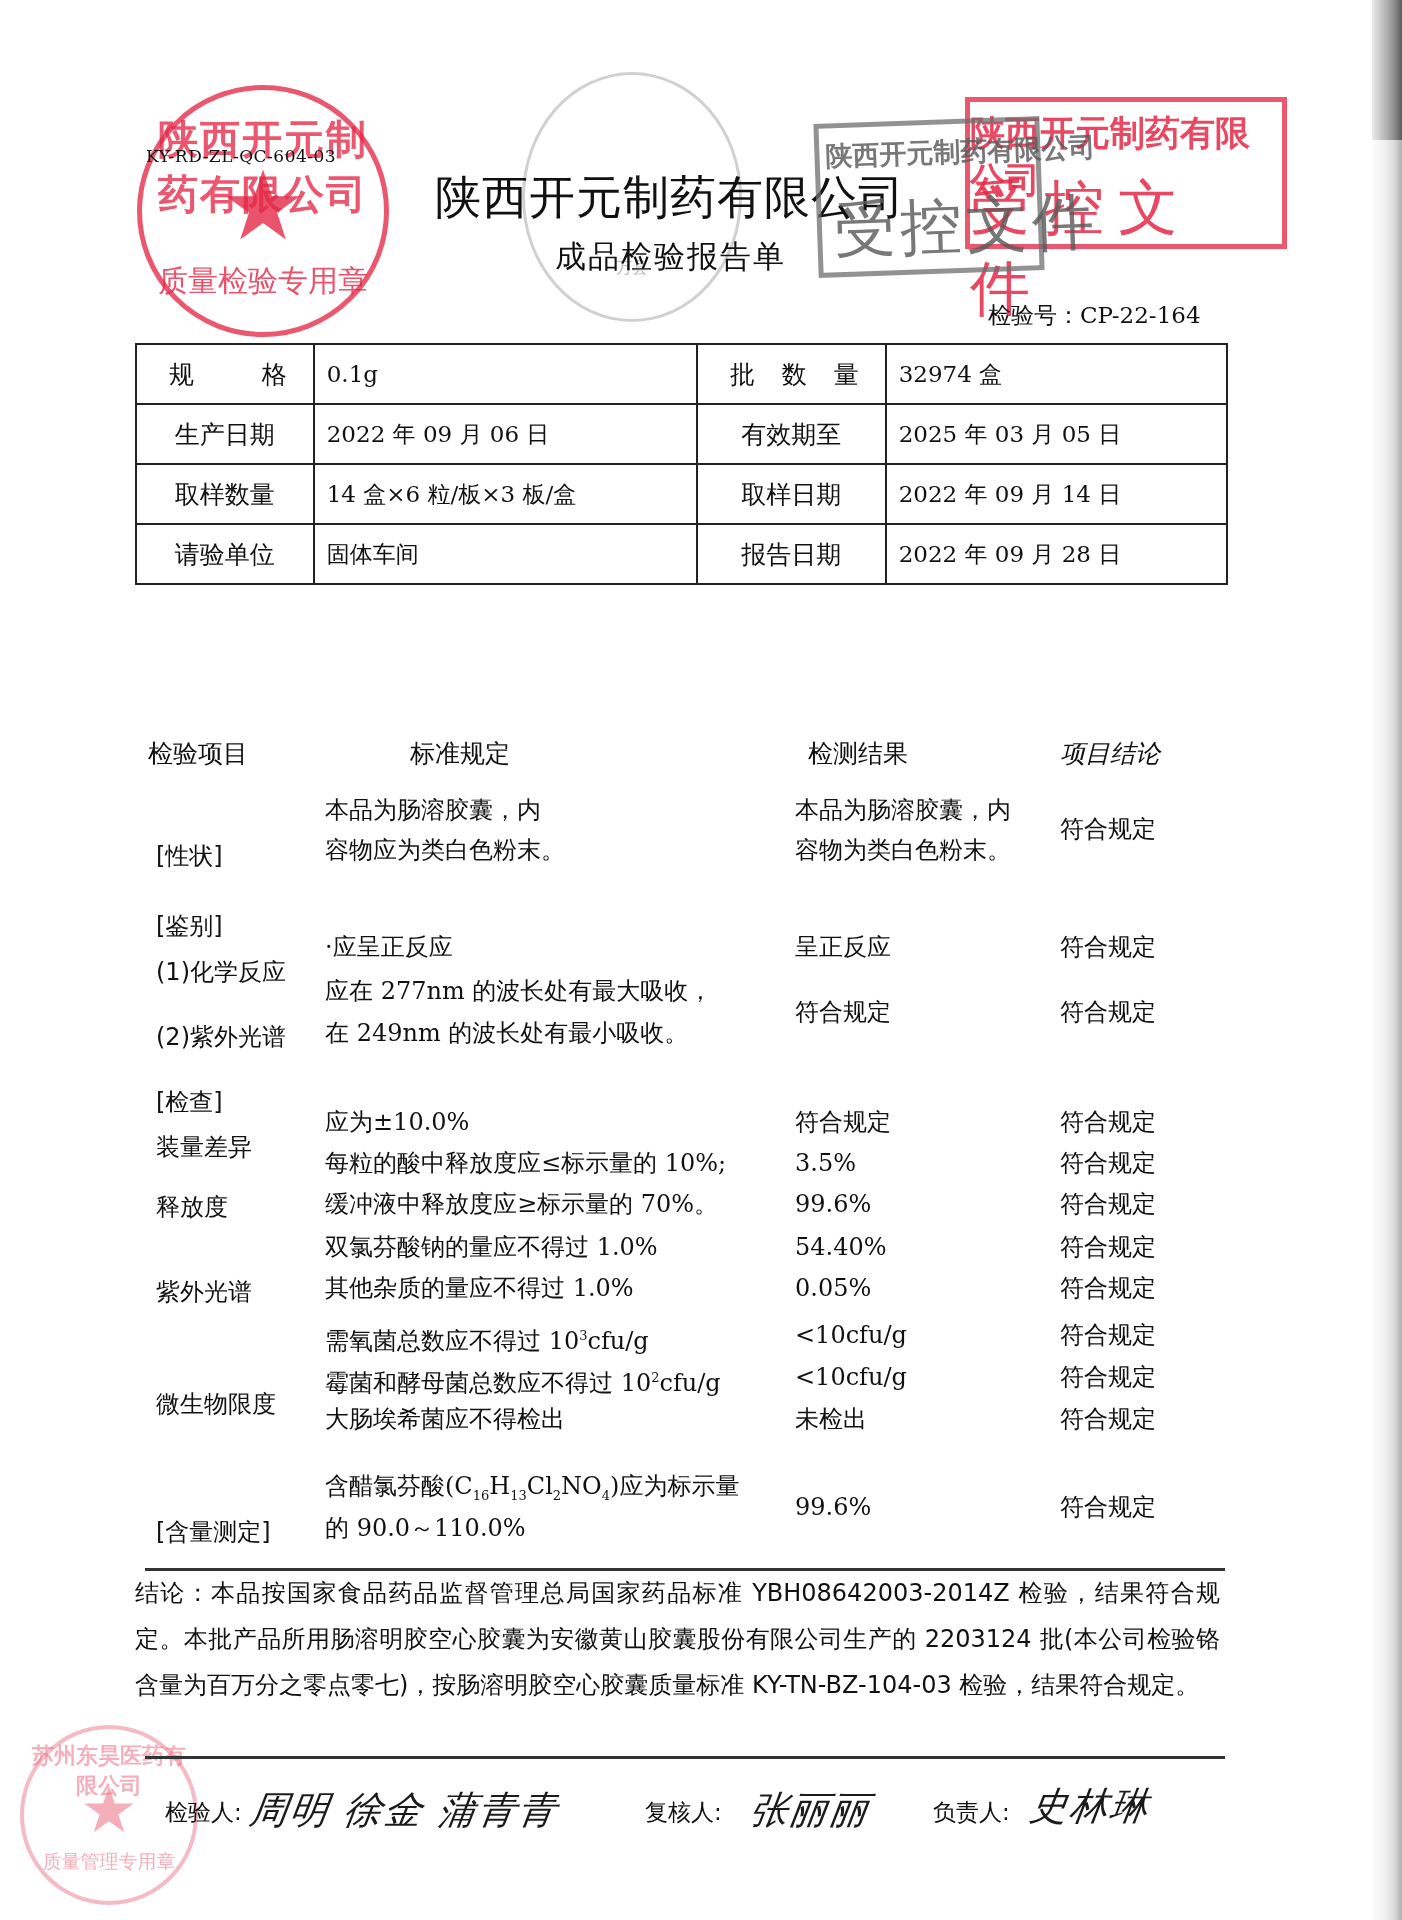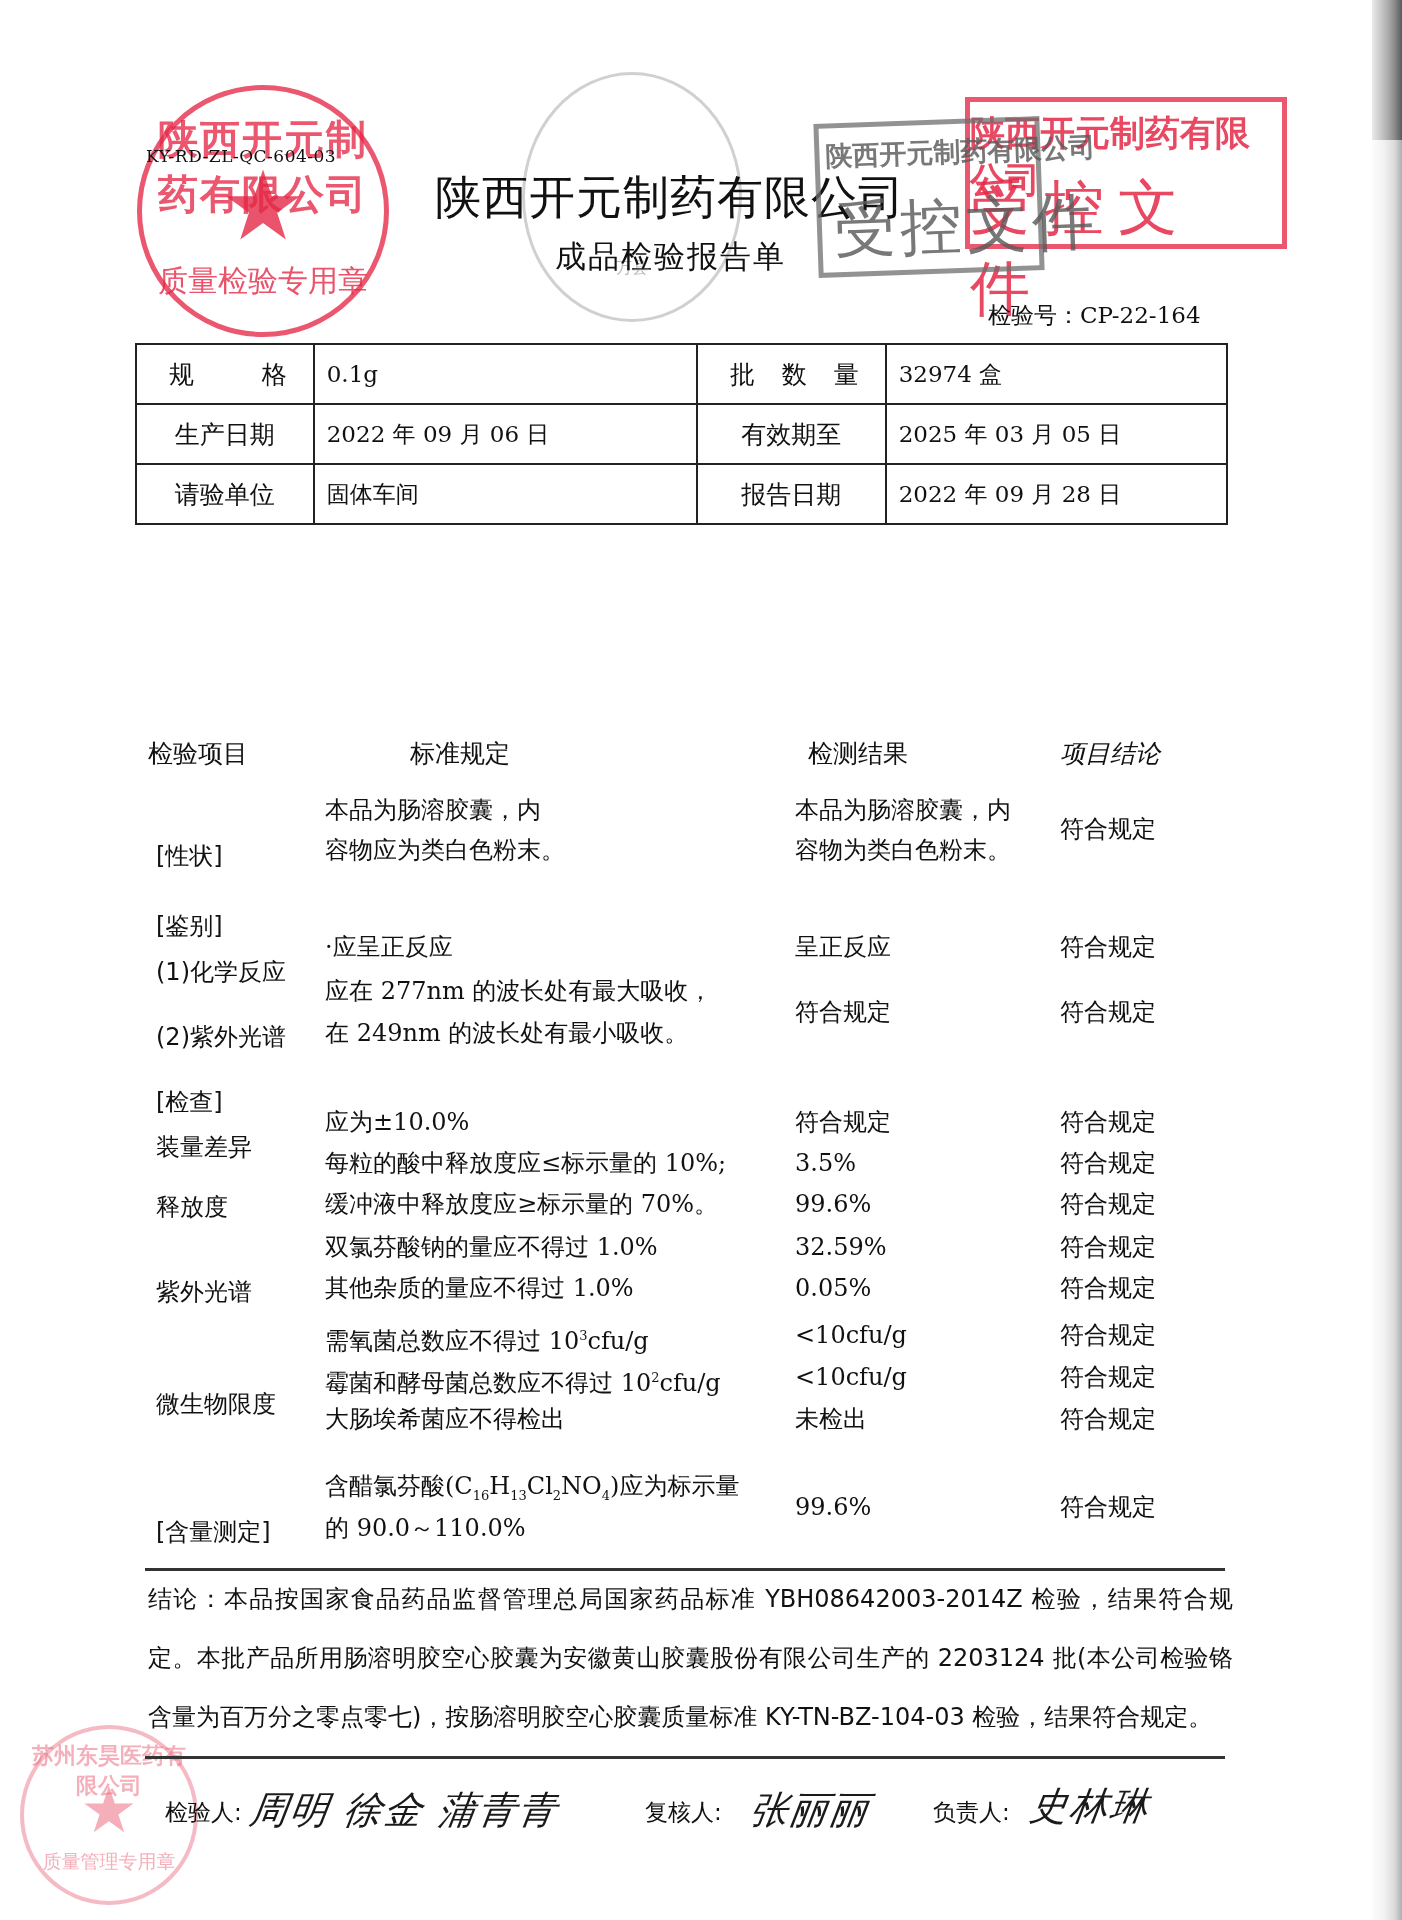--- a/index.html
+++ b/index.html
@@ -104,22 +104,22 @@
   .item { font-family: "DejaVu Sans", sans-serif; }
   .col-item { left: 8px; margin-top: 25px; }
   .col-std { left: 177px; }
   .col-res { left: 647px; }
   .col-con { left: 912px; font-family: "DejaVu Sans", sans-serif; }
   sup, sub { font-size: 13px; }
 
   .divider { position: absolute; left: 145px; width: 1080px; height: 0; border-top: 3px solid #333; z-index: 3; }
 
   .conclusion {
-    position: absolute; left: 148px; top: 1570px; width: 1085px;
-    font-size: 24px; line-height: 59px; z-index: 3; font-family: "DejaVu Sans", sans-serif;
+    position: absolute; left: 135px; top: 1570px; width: 1085px;
+    font-size: 24px; line-height: 46px; z-index: 3; font-family: "DejaVu Sans", sans-serif;
     text-align: justify;
   }
 
   .signatures { position: absolute; top: 1785px; left: 165px; z-index: 3; font-size: 23px; font-family: "DejaVu Sans", sans-serif; }
   .sig-label { position: absolute; white-space: nowrap; }
   .handwriting {
     position: absolute; white-space: nowrap; font-family: "DejaVu Serif", serif;
     font-style: italic; font-size: 38px; letter-spacing: 2px; color: #1a1a1a; transform: skewX(-8deg);
   }
 
@@ -172,20 +172,26 @@
     <td class="c1 lbl-spread">规格</td>
     <td class="c2 val">0.1g</td>
     <td class="c3 lbl-spread">批数量</td>
     <td class="c4 val">32974 盒</td>
   </tr>
   <tr>
     <td class="c1 lbl">生产日期</td>
     <td class="c2 val">2022 年 09 月 06 日</td>
     <td class="c3 lbl">有效期至</td>
     <td class="c4 val">2025 年 03 月 05 日</td>
+  </tr>
+  <tr>
+    <td class="c1 lbl">取样数量</td>
+    <td class="c2 val">14 盒×6 粒/板×3 板/盒</td>
+    <td class="c3 lbl">取样日期</td>
+    <td class="c4 val">2022 年 09 月 14 日</td>
   </tr>
   <tr>
     <td class="c1 lbl">请验单位</td>
     <td class="c2 val">固体车间</td>
     <td class="c3 lbl">报告日期</td>
     <td class="c4 val">2022 年 09 月 28 日</td>
   </tr>
 </tbody>
   </table>
 
@@ -223,21 +229,21 @@
   <div class="cell item col-item" style="top:427px;">释放度</div>
   <div class="cell col-std" style="top:408px;">每粒的酸中释放度应≤标示量的 10%;</div>
   <div class="cell col-res" style="top:408px;">3.5%</div>
   <div class="cell col-con" style="top:408px;">符合规定</div>
   <div class="cell col-std" style="top:449px;">缓冲液中释放度应≥标示量的 70%。</div>
   <div class="cell col-res" style="top:449px;">99.6%</div>
   <div class="cell col-con" style="top:449px;">符合规定</div>
 
   <div class="cell item col-item" style="top:512px;">紫外光谱</div>
   <div class="cell col-std" style="top:492px;">双氯芬酸钠的量应不得过 1.0%</div>
-  <div class="cell col-res" style="top:492px;">32.59%</div>
+  <div class="cell col-res" style="top:492px;">54.40%</div>
   <div class="cell col-con" style="top:492px;">符合规定</div>
   <div class="cell col-std" style="top:533px;">其他杂质的量应不得过 1.0%</div>
   <div class="cell col-res" style="top:533px;">0.05%</div>
   <div class="cell col-con" style="top:533px;">符合规定</div>
 
   <div class="cell item col-item" style="top:624px;">微生物限度</div>
   <div class="cell col-std" style="top:580px;"><span>需氧菌总数应不得过 10</span><sup>3</sup><span>cfu/g</span></div>
   <div class="cell col-res" style="top:580px;">&lt;10cfu/g</div>
   <div class="cell col-con" style="top:580px;">符合规定</div>
   <div class="cell col-std" style="top:622px;"><span>霉菌和酵母菌总数应不得过 10</span><sup>2</sup><span>cfu/g</span></div>

